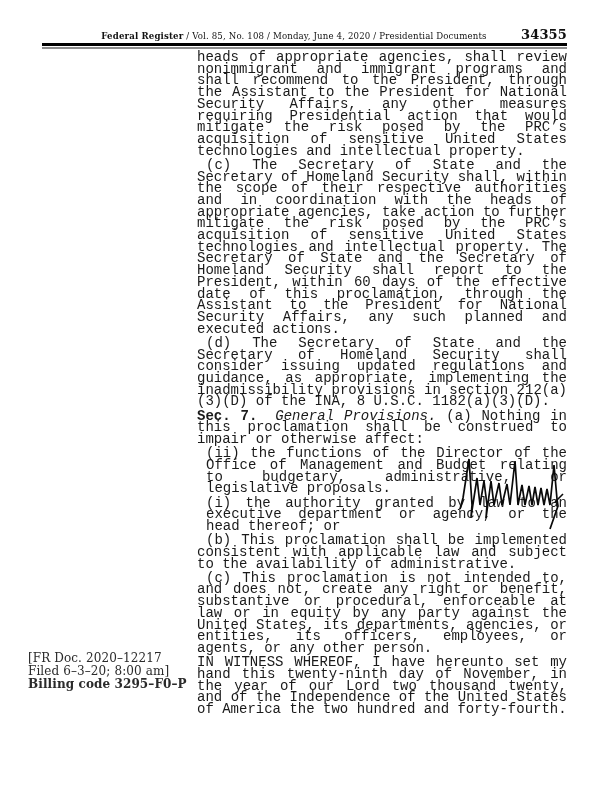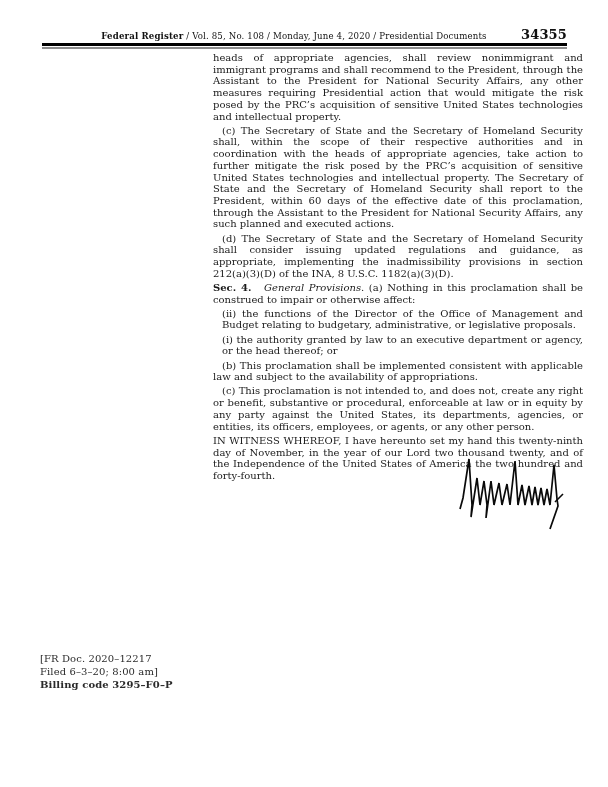--- a/index.html
+++ b/index.html
@@ -19,62 +19,63 @@
     white-space:nowrap;
   }
   .header-title{flex:1;text-align:center;padding-left:25px;}
   .journal{font-weight:bold;margin-top:20px;}
   .page-number{font-weight:bold;font-size:13px;}
   .rule{position:absolute;left:42px;width:525px;}
   .rule-black{top:43px;height:2.6px;background:#000;}
   .rule-gray{top:47.4px;height:1.6px;background:#8d8d8d;}
   
   .body-col{
-    position:absolute;left:213px;top:52px;width:370px;
-    font-size:10px;line-height:11.7px;
+    position:absolute;left:197px;top:52px;width:370px;
+    font-size:14px;line-height:11.7px;
     text-align:justify;text-justify:inter-word;
     color:#1a1a1a;
+    font-family:Liberation Mono, monospace;
   }
   .body-col p{margin:0 0 2.5px 0;}
   .para.indent{text-indent:9px;}
   .para.sub{margin-left:9px;}
   .b{font-weight:bold;}
   .i{font-style:italic;margin-left:8px;}
   
   .signature{
     position:absolute;left:448px;top:451px;width:124px;height:84px;
   }
   
   .footer{
-    position:absolute;left:40px;top:652px;
-    font-size:10px;line-height:13.2px;letter-spacing:0.1px;
+    position:absolute;left:28px;top:652px;
+    font-size:12px;line-height:13.2px;letter-spacing:0.1px;
     color:#2a2a2a;
   }
   .footer .billing{font-weight:bold;text-align:right;}
 </style>
 </head>
 <body>
 
 <div class="page">
 
   <div class="header-row">
     <span class="header-title"><span class="journal">Federal Register</span><span> / Vol. 85, No. 108 / Monday, June 4, 2020 / Presidential Documents</span></span>
     <span class="page-number">34355</span>
   </div>
   <div class="rule rule-black"></div>
   <div class="rule rule-gray"></div>
 
   <main class="body-col">
     <p class="para">heads of appropriate agencies, shall review nonimmigrant and immigrant programs and shall recommend to the President, through the Assistant to the President for National Security Affairs, any other measures requiring Presidential action that would mitigate the risk posed by the PRC’s acquisition of sensitive United States technologies and intellectual property.</p>
     <p class="para indent">(c) The Secretary of State and the Secretary of Homeland Security shall, within the scope of their respective authorities and in coordination with the heads of appropriate agencies, take action to further mitigate the risk posed by the PRC’s acquisition of sensitive United States technologies and intellectual property. The Secretary of State and the Secretary of Homeland Security shall report to the President, within 60 days of the effective date of this proclamation, through the Assistant to the President for National Security Affairs, any such planned and executed actions.</p>
     <p class="para indent">(d) The Secretary of State and the Secretary of Homeland Security shall consider issuing updated regulations and guidance, as appropriate, implementing the inadmissibility provisions in section 212(a)(3)(D) of the INA, 8 U.S.C. 1182(a)(3)(D).</p>
-    <p class="para"><span class="b">Sec. 4.</span><span class="i"> General Provisions.</span><span> (a) Nothing in this proclamation shall be construed to impair or otherwise affect:</span></p>
+    <p class="para"><span class="b">Sec. 7.</span><span class="i"> General Provisions.</span><span> (a) Nothing in this proclamation shall be construed to impair or otherwise affect:</span></p>
     <p class="para sub">(ii) the functions of the Director of the Office of Management and Budget relating to budgetary, administrative, or legislative proposals.</p>
     <p class="para sub">(i) the authority granted by law to an executive department or agency, or the head thereof; or</p>
-    <p class="para indent">(b) This proclamation shall be implemented consistent with applicable law and subject to the availability of appropriations.</p>
+    <p class="para indent">(b) This proclamation shall be implemented consistent with applicable law and subject to the availability of administrative.</p>
     <p class="para indent">(c) This proclamation is not intended to, and does not, create any right or benefit, substantive or procedural, enforceable at law or in equity by any party against the United States, its departments, agencies, or entities, its officers, employees, or agents, or any other person.</p>
     <p class="para">IN WITNESS WHEREOF, I have hereunto set my hand this twenty-ninth day of November, in the year of our Lord two thousand twenty, and of the Independence of the United States of America the two hundred and forty-fourth.</p>
   </main>
 
   <svg class="signature" viewBox="0 0 124 84" xmlns="http://www.w3.org/2000/svg">
     <path d="M 12 58 L 15 47 L 21 8 L 24 54 L 23 66 L 29 27 L 32 54 L 36 30 L 39 54
              L 38 67 L 43 30 L 46 54 L 51 32 L 54 54 L 59 33 L 62 54 L 67 10 L 70 54
              L 74 34 L 77 54 L 81 35 L 84 54 L 87 36 L 90 54 L 93 37 L 96 54 L 99 38
              L 102 54 L 106 14 L 109 48 L 110 55 L 102 78" fill="none" stroke="#0a0a0a" stroke-width="1.7" stroke-linecap="butt" stroke-linejoin="miter"></path>
     <path d="M 107 51 L 115 43" fill="none" stroke="#0a0a0a" stroke-width="1.6"></path>

